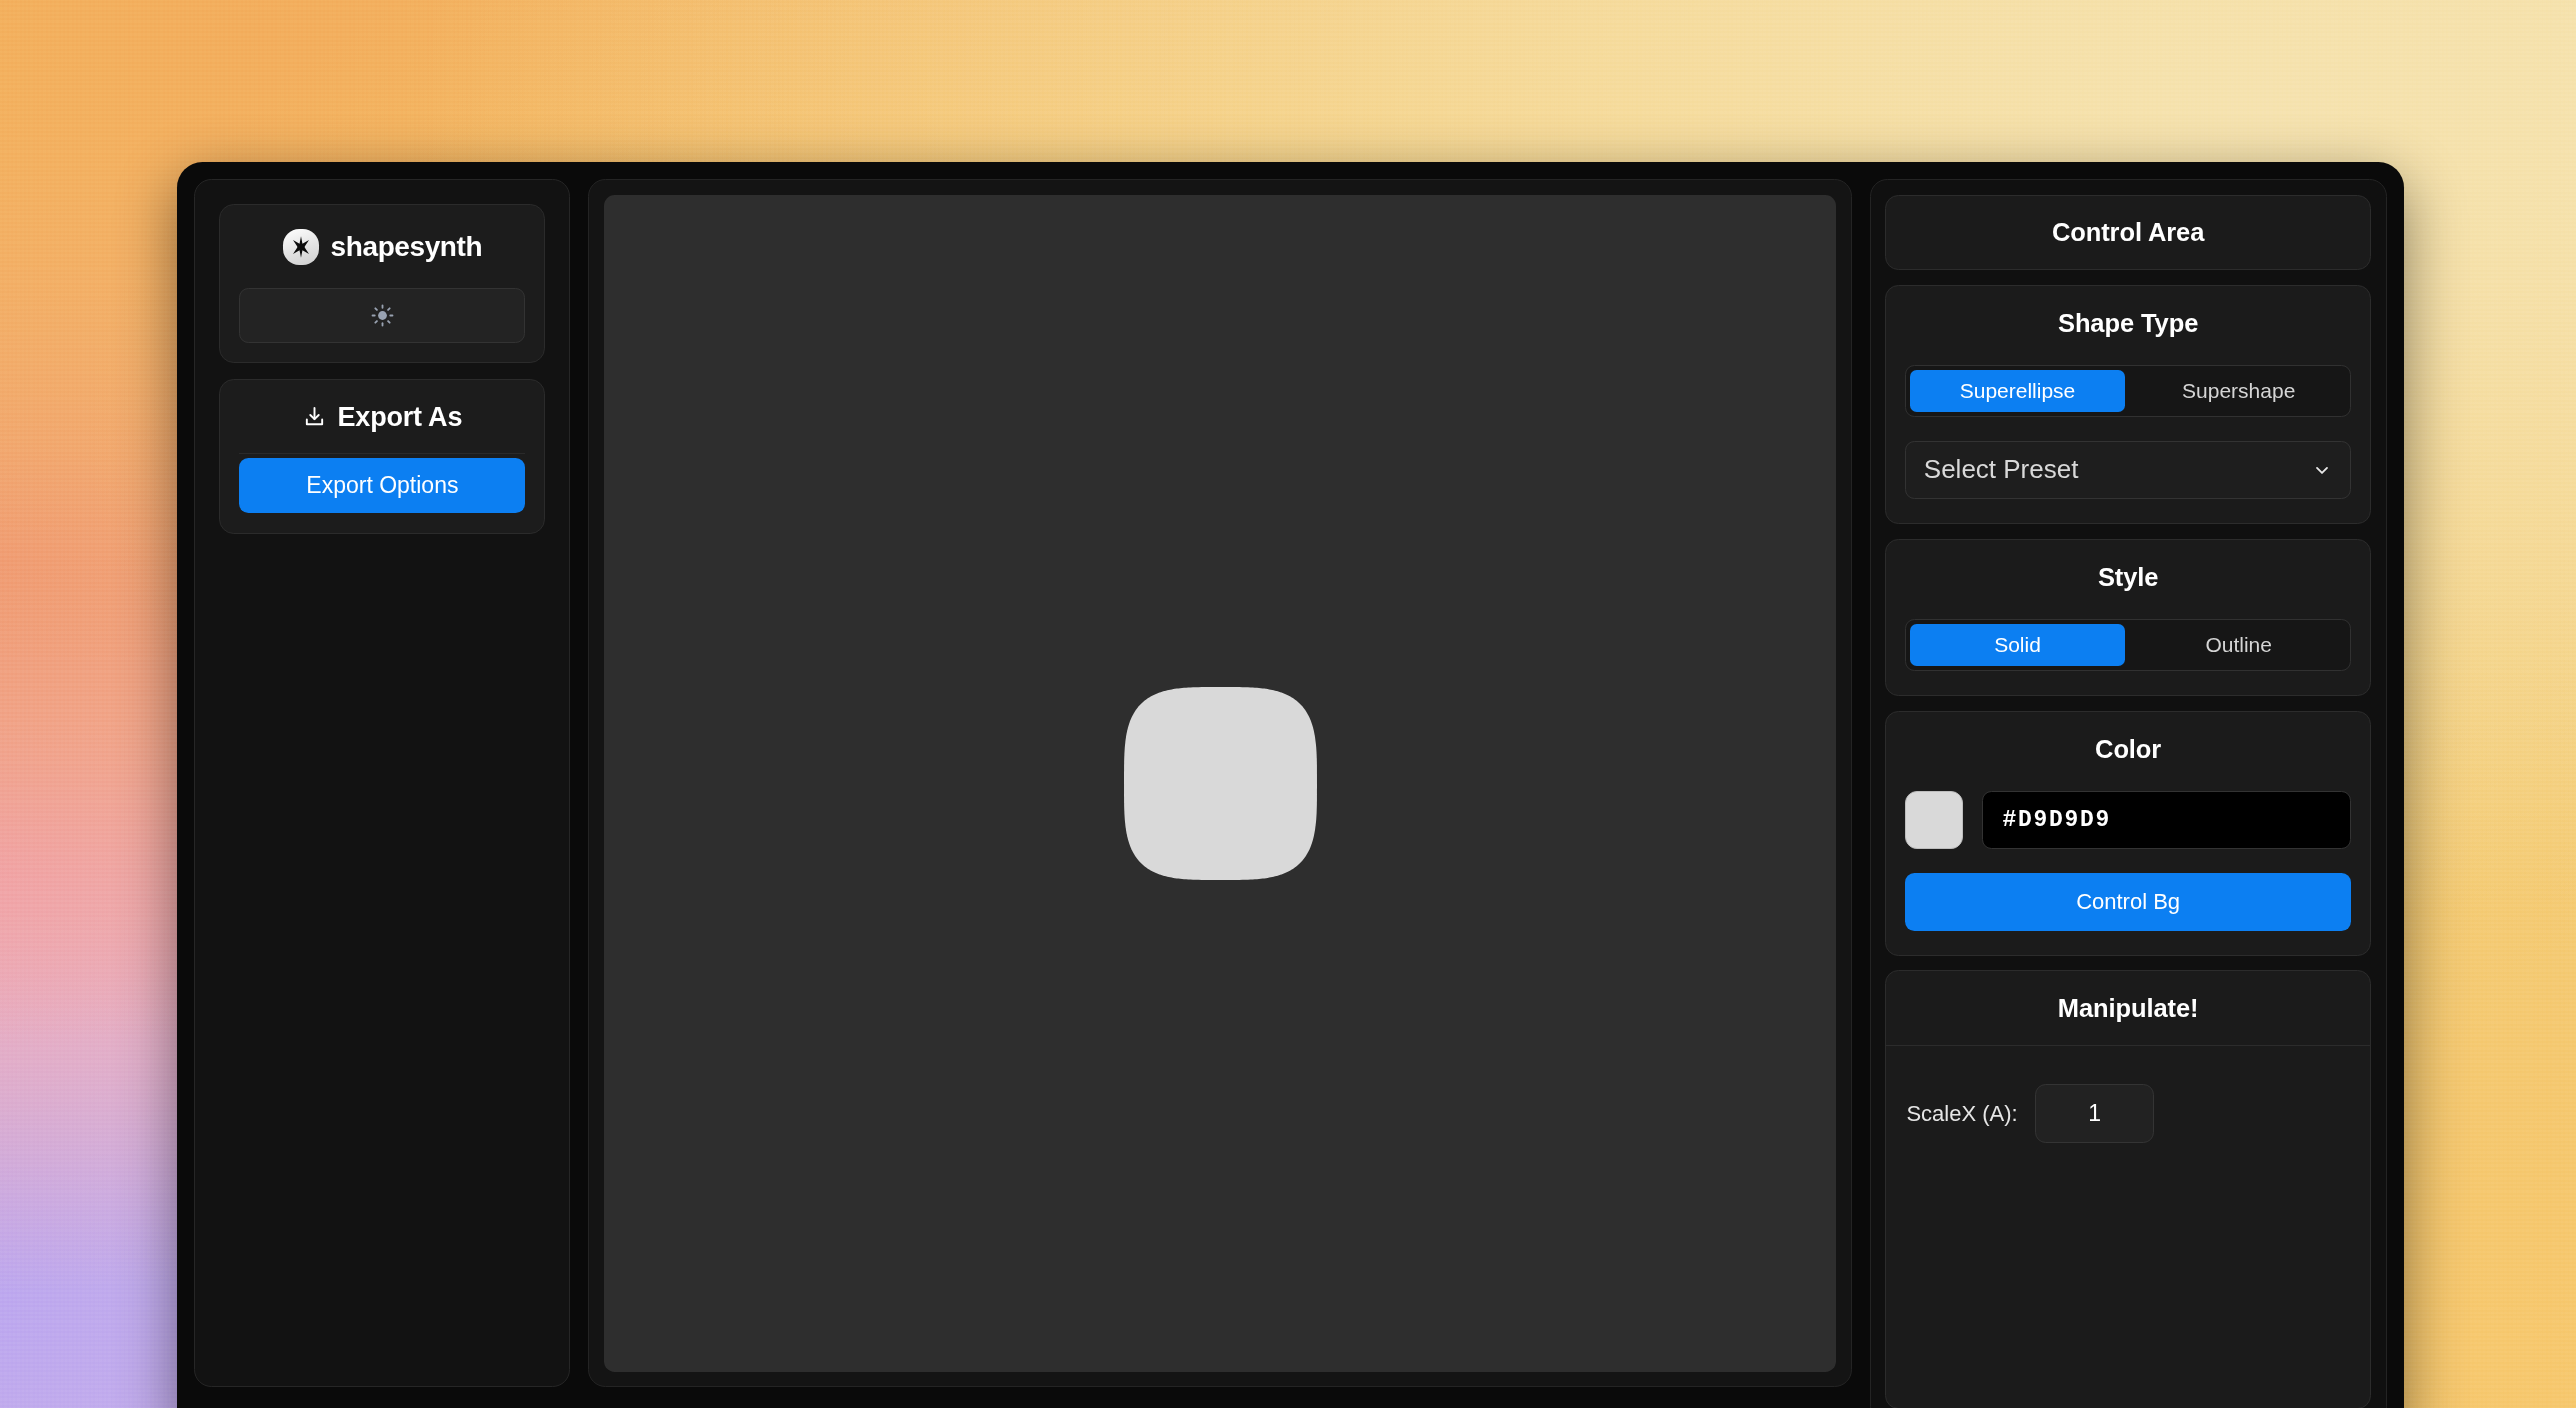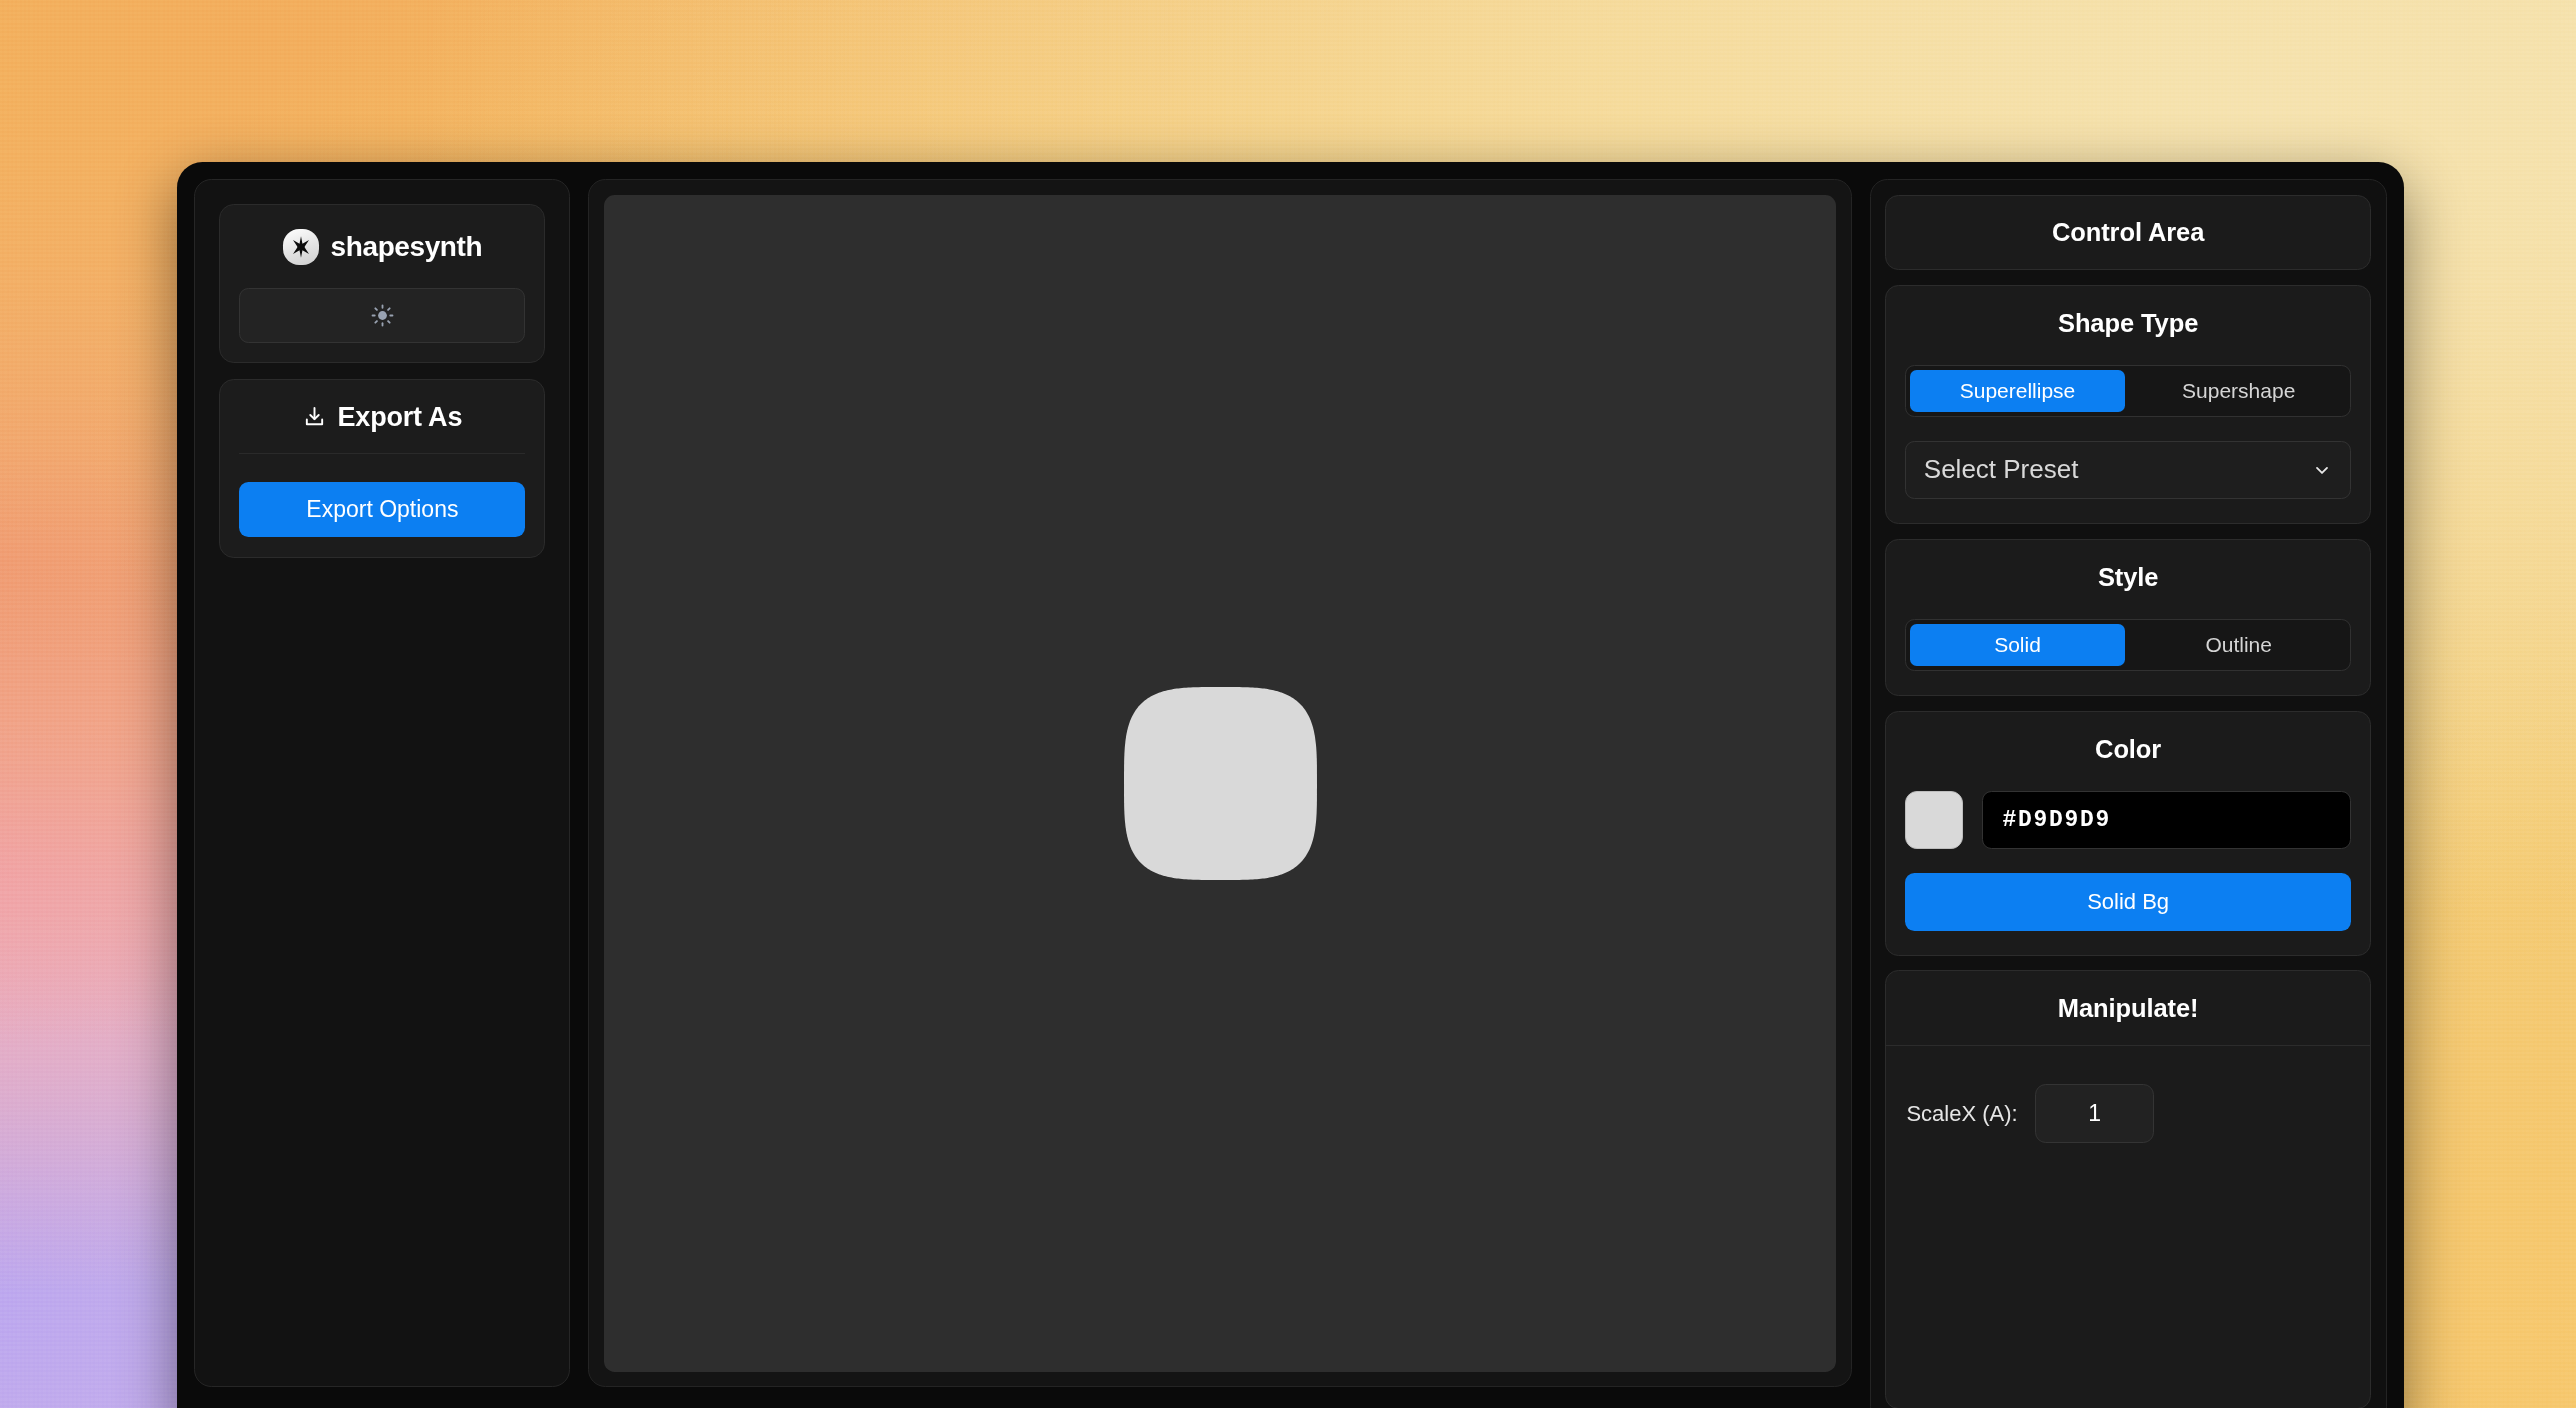--- a/index.html
+++ b/index.html
@@ -129,21 +129,21 @@
     padding-bottom: 20px;
     border-bottom: 0.7px solid #2a2a2a;
   }
   #export-title {
     color: #ffffff;
     font-size: 27px;
     font-weight: 700;
     letter-spacing: -0.2px;
   }
   #export-options-button {
-    margin-top: 28px;
+    margin-top: 4px;
     width: 100%;
     height: 55px;
     background: #0c7ff2;
     color: #ffffff;
     border: none;
     border-radius: 9.4px;
     font-family: inherit;
     font-size: 23px;
     font-weight: 500;
     cursor: pointer;
@@ -447,21 +447,21 @@
         <h3 class="card-title">Color</h3>
       </div>
 
       <div id="color-row">
         <div id="color-swatch"></div>
         <div id="color-hex-field">
           <span id="color-hex-value">#D9D9D9</span>
         </div>
       </div>
 
-      <button id="toggle-bg-button">Solid Bg</button>
+      <button id="toggle-bg-button">Control Bg</button>
     </section>
 
     <section id="manipulate-card" class="ctl-card">
       <div id="manipulate-header">
         <h3 class="card-title">Manipulate!</h3>
       </div>
       <div id="manipulate-body">
         <div class="param-row">
           <span class="param-label">ScaleX (A):</span>
           <input class="param-input" type="text" value="1" style="">

